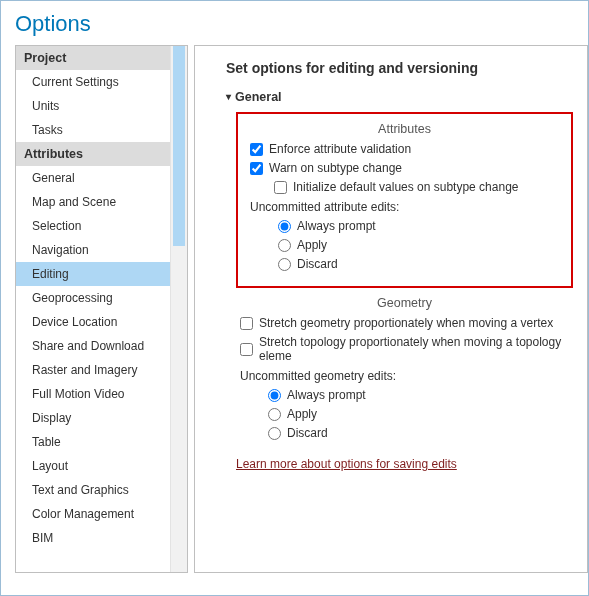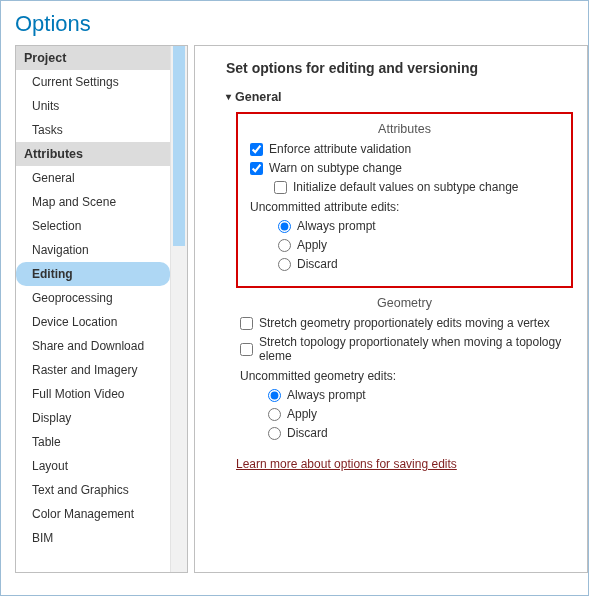--- a/index.html
+++ b/index.html
@@ -4,21 +4,21 @@
 <style>
   * { box-sizing: border-box; }
   body { margin: 0; font-family: "Segoe UI", Arial, sans-serif; font-size: 12px; color: #323232; background: #fff; }
   .window { width: 589px; height: 596px; border: 1px solid #9bbcd6; position: relative; }
   .title { font-size: 22px; color: #0078b8; padding: 10px 14px 8px 14px; }
   .content { display: flex; padding: 0 0 0 14px; height: 528px; }
   .sidebar-wrap { width: 173px; border: 1px solid #bfbfbf; position: relative; display:flex; }
   .sidebar { flex:1; overflow: hidden; }
   .side-h { background: #dcdcdc; font-weight: 600; padding: 5px 8px; font-size: 12.5px; }
   .side-i { padding: 5px 8px 5px 16px; cursor: default; }
-  .side-i.sel { background: #aed7f4; font-weight: 700; border-radius: 10px; }
+  .side-i.sel { background: #aed7f4; font-weight: 400; }
   .scroll { width: 17px; background: #f1f1f1; border-left:1px solid #e3e3e3; position:relative; }
   .scroll .thumb { position:absolute; top:0; left:2px; right:2px; height:200px; background:#aed7f4; border-radius:0; }
   .main { flex:1; margin-left: 6px; border: 1px solid #bfbfbf; padding: 14px 14px 10px 31px; overflow:hidden; position:relative; }
   .main-h { font-size: 14px; font-weight: 600; margin-bottom: 14px; }
   .group-t { font-weight: 600; font-size: 12.5px; margin: 6px 0 8px 0; display:flex; align-items:center; gap:4px;}
   .chev::before { content:"▾"; font-size:10px; display:inline-block; transform:translateY(-1px);}
   .section { padding-left: 10px; }
   .hi-box { border: 2px solid #d40000; padding: 6px 8px 10px 8px; margin-bottom: 8px; }
   .sub-h { font-weight:400; color:#555; margin: 2px 0 6px 0; font-size:12.5px;text-align:center; }
   .row { display:flex; align-items:center; gap:6px; margin: 5px 0 5px 4px; }
@@ -97,21 +97,21 @@
           </div>
           <div class="row indent2">
             <input type="radio" name="attr" style="">
             <span>Discard</span>
           </div>
         </div>
 
         <div class="sub-h">Geometry</div>
         <div class="row">
           <input type="checkbox" style="">
-          <span>Stretch geometry proportionately edits moving a vertex</span>
+          <span>Stretch geometry proportionately when moving a vertex</span>
         </div>
         <div class="row">
           <input type="checkbox" style="">
           <span>Stretch topology proportionately when moving a topology eleme</span>
         </div>
         <div class="lbl2">Uncommitted geometry edits:</div>
         <div class="row indent2">
           <input type="radio" name="geom" checked="" style="">
           <span>Always prompt</span>
         </div>

